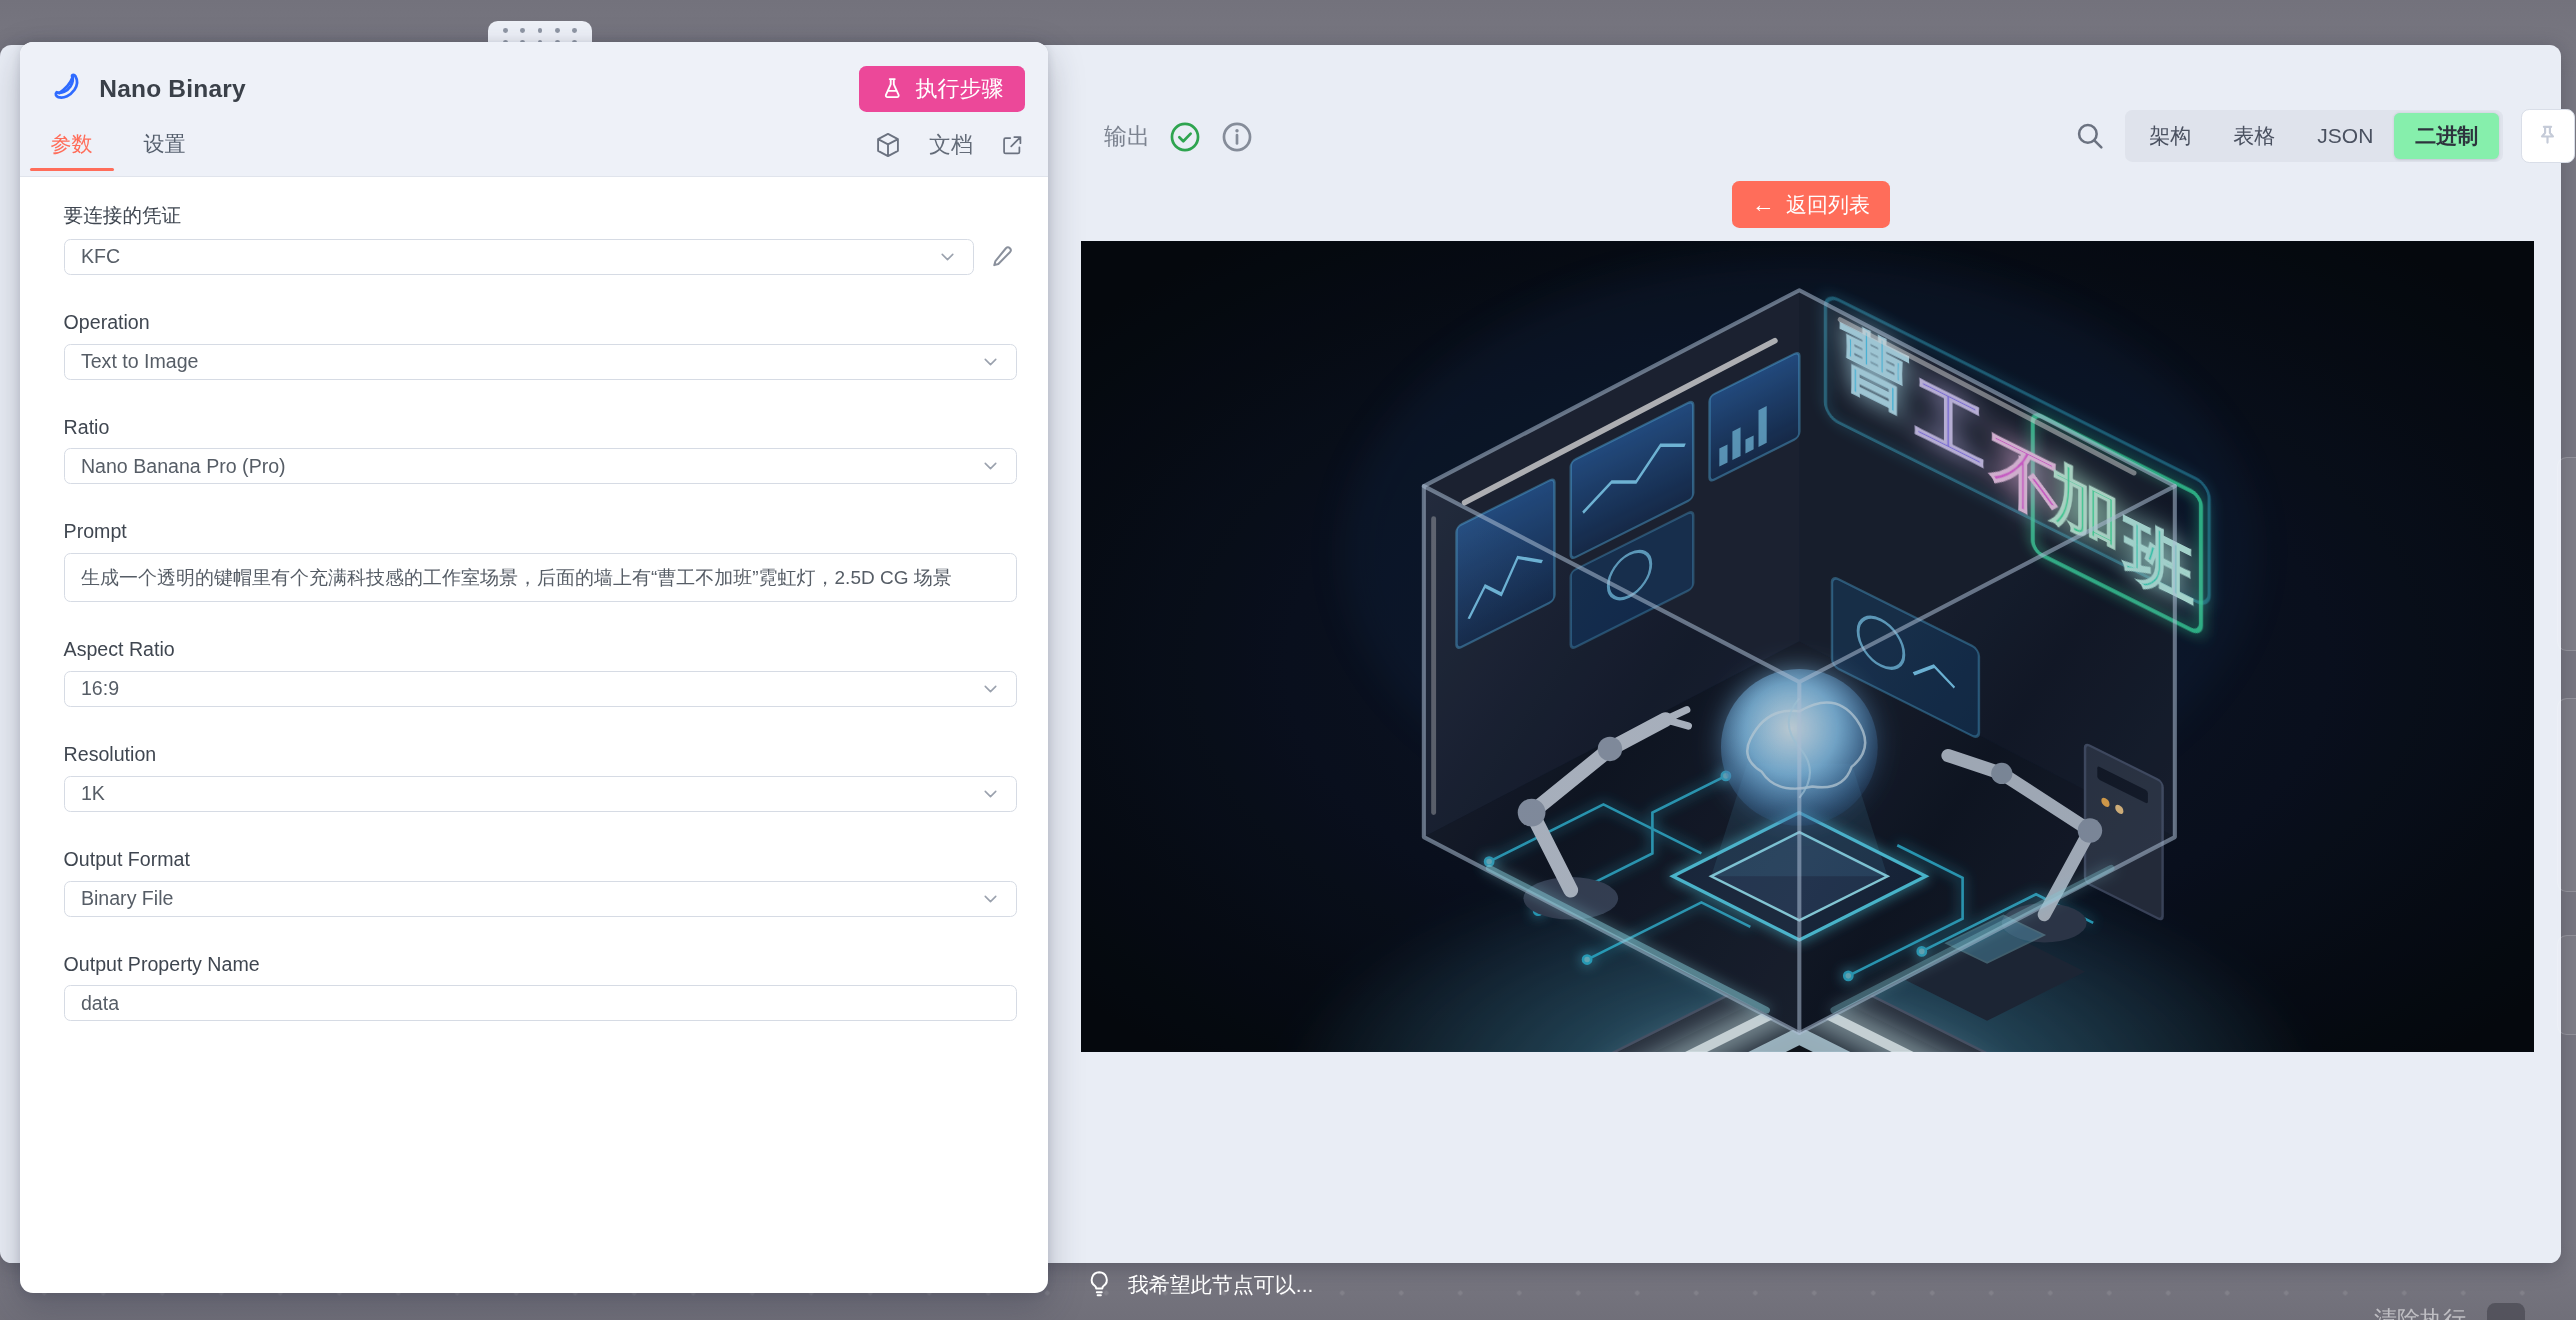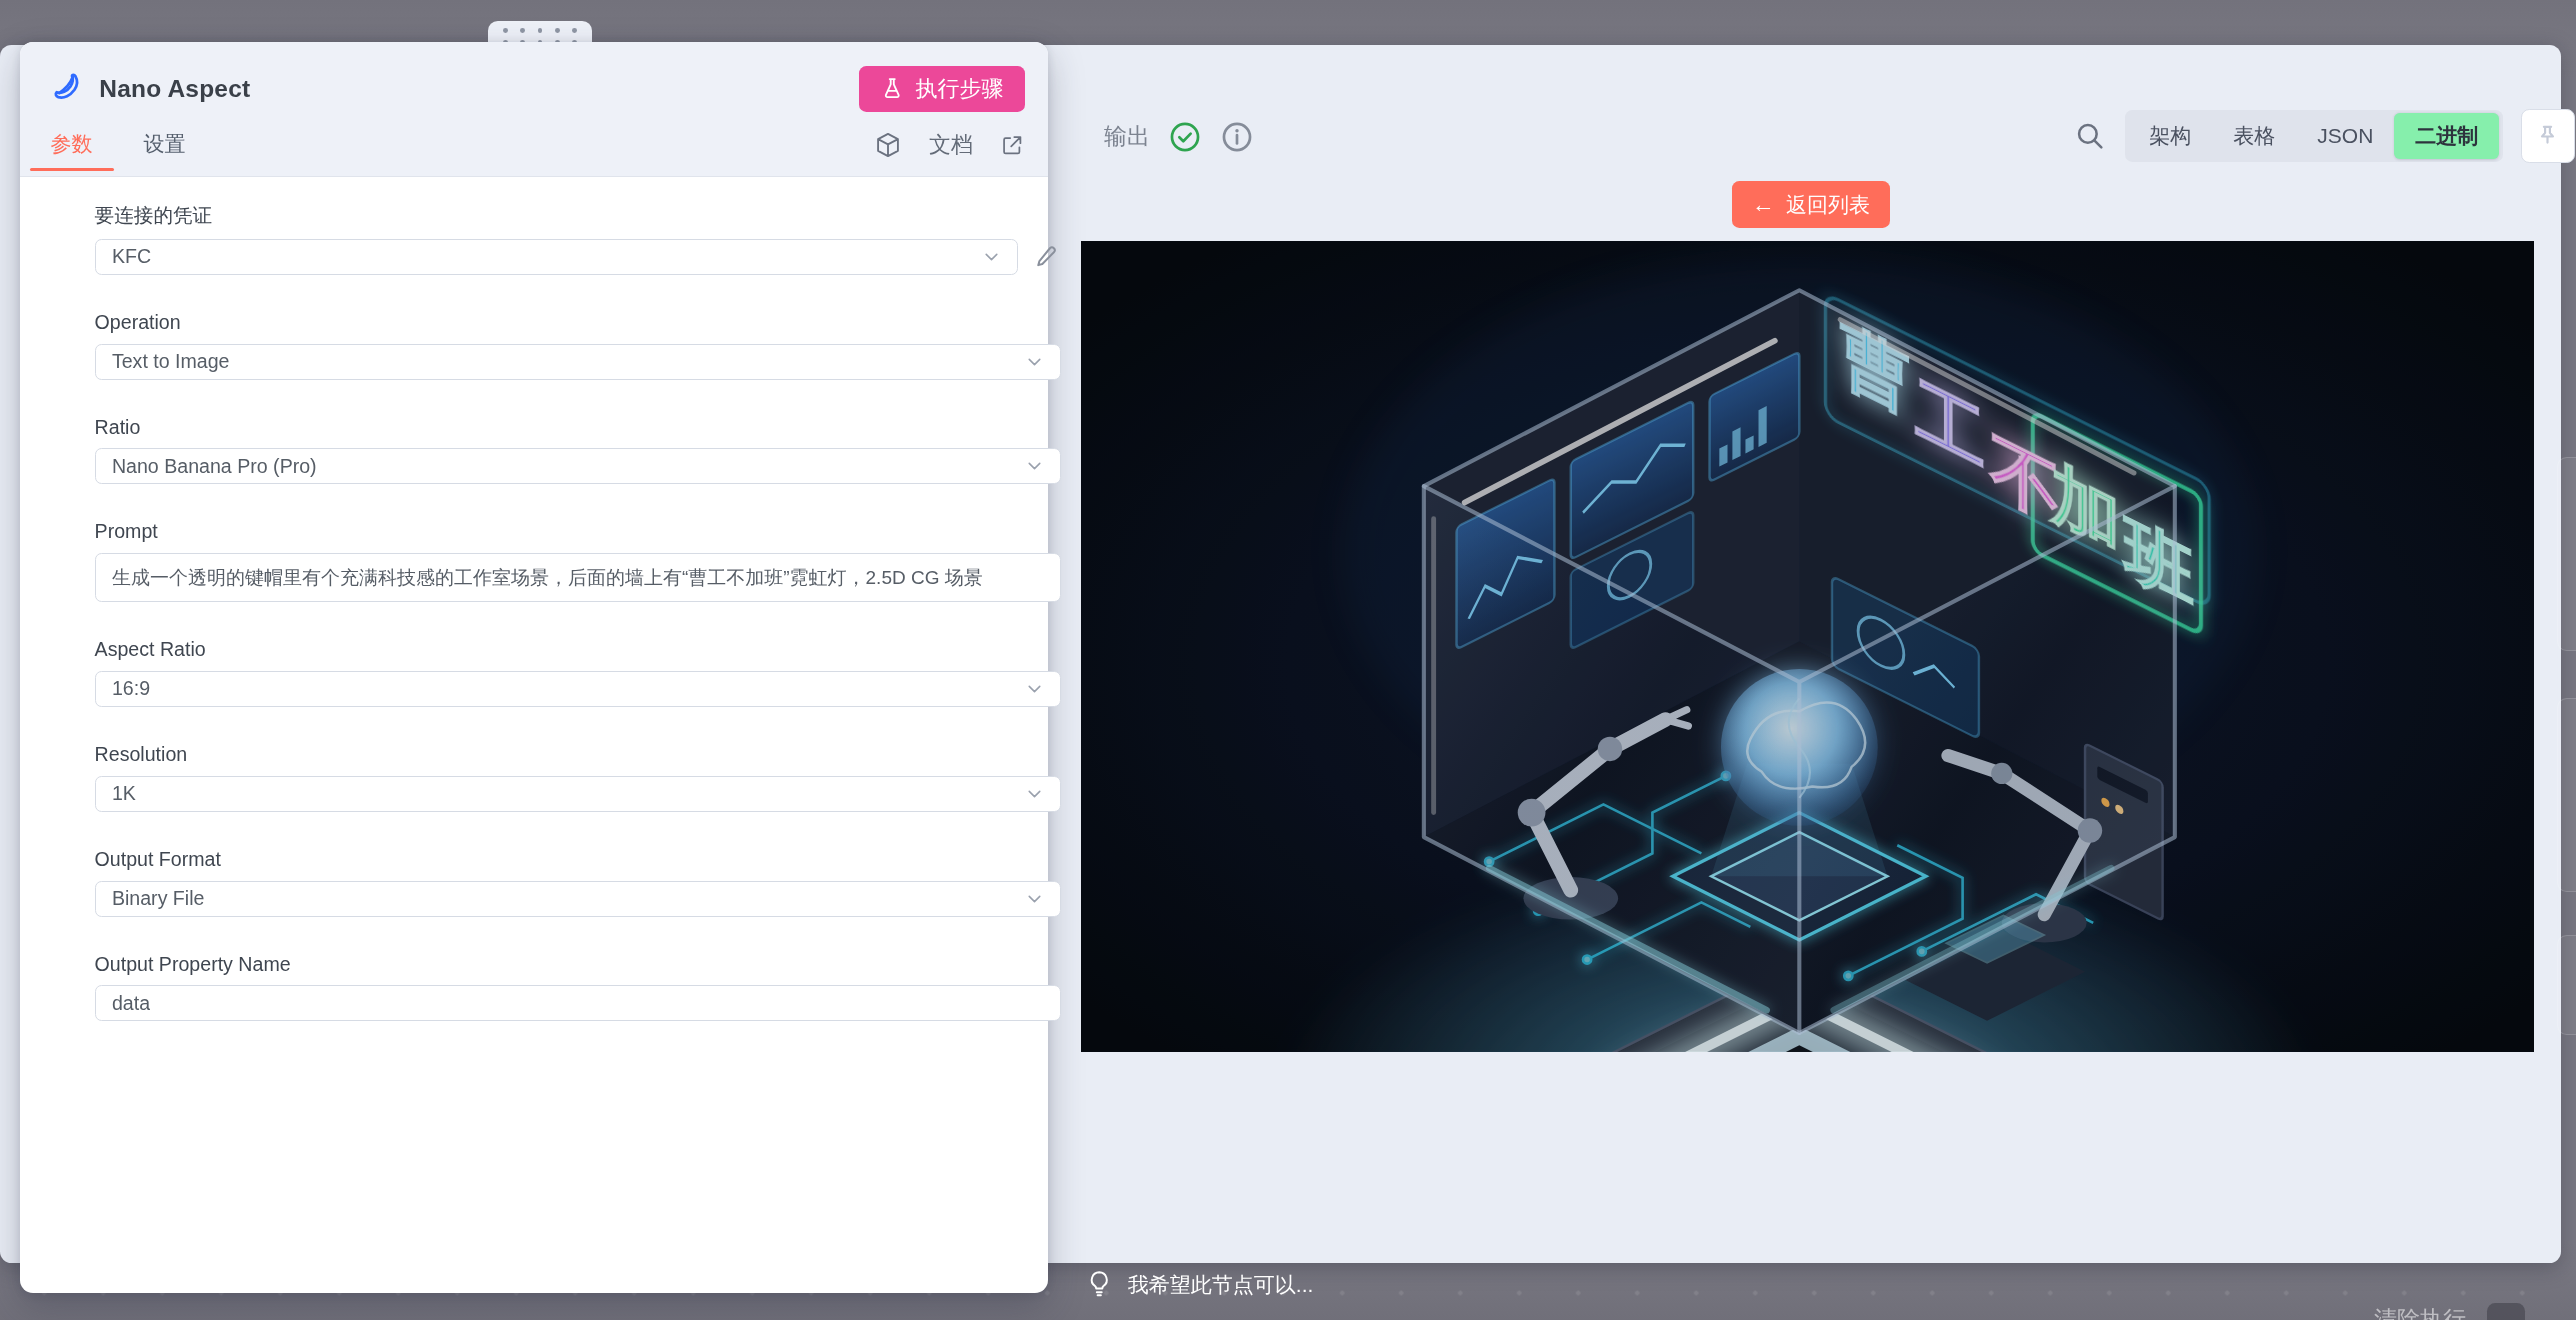--- a/index.html
+++ b/index.html
@@ -22,21 +22,21 @@
   .hdr-row{position:absolute;left:31px;top:23px;right:23px;height:47px;display:flex;align-items:center;}
   .node-icon{width:34px;height:34px;margin-right:14.7px;flex:none;}
   .node-title{font-size:24.5px;font-weight:600;color:#3a4049;letter-spacing:0.2px;}
   .exec-btn{margin-left:auto;height:46px;padding:0 21px;background:#ec4899;border:none;border-radius:7.3px;color:#fff;font-size:22px;font-family:inherit;display:flex;align-items:center;gap:11.4px;cursor:pointer;}
   .tabs-row{position:absolute;left:31px;right:23px;top:88px;height:46px;display:flex;align-items:flex-start;}
   .tab{font-size:21px;color:#555f6d;margin-right:51px;position:relative;cursor:pointer;}
   .tab.active{color:#ff6d5a;}
   .tab.active::after{content:"";position:absolute;left:-21px;right:-21px;bottom:-13px;height:3.3px;background:#ff6d5a;border-radius:1.6px;}
   .docs-box{margin-left:auto;display:flex;align-items:center;gap:27px;color:#636b78;font-size:22px;}
 
-  .form{position:absolute;left:0;top:137px;width:100%;bottom:0;padding:23px 31px 0 31px;box-sizing:border-box;margin-left:44px;}
+  .form{position:absolute;left:0;top:137px;width:100%;bottom:0;padding:23px 31px 0 44px;box-sizing:border-box;}
   .field{margin-bottom:36px;}
   .f-label{font-size:19.6px;color:#3f4650;margin-bottom:9.8px;}
   .f-row{display:flex;align-items:center;gap:14.7px;}
   .f-input{flex:1;height:36px;border:1.2px solid #d6dbe4;border-radius:6.5px;background:#fff;display:flex;align-items:center;padding:0 16.3px;font-size:19.6px;color:#565d66;position:relative;box-sizing:border-box;}
   .f-input.tall{height:49px;}
   .chev{position:absolute;right:14.7px;top:50%;transform:translateY(-50%);}
   .f-text{white-space:nowrap;overflow:hidden;}
 
   
   .out-head{position:absolute;left:1104px;top:111px;height:51px;display:flex;align-items:center;gap:18px;}
@@ -81,21 +81,21 @@
     </span>
   </div>
 
   <div class="card">
     <div class="card-header">
       <div class="hdr-row">
         <svg class="node-icon" viewBox="0 0 42 42">
           <path d="M30 5 C33 10 33 16 29 22 C24 29 16 33 9 31 C6 30 5 27 7 25 C13 27 20 24 24 18 C27 13 28 9 26 5 C26 3 29 3 30 5 Z" fill="none" stroke="#2f6bff" stroke-width="3.4" stroke-linejoin="round"></path>
           <path d="M27 6 C24 14 18 21 10 26" fill="none" stroke="#2f6bff" stroke-width="3.4" stroke-linecap="round"></path>
         </svg>
-        <div class="node-title">Nano Aspect</div>
+        <div class="node-title">Nano Binary</div>
         <button class="exec-btn">
           <svg width="24.5" height="24.5" viewBox="0 0 24 24">
             <path d="M9.5 3 h5 M10.5 3 v5.2 L5.8 18.5 a1.6 1.6 0 0 0 1.5 2.2 h9.4 a1.6 1.6 0 0 0 1.5-2.2 L13.5 8.2 V3 M8 14.5 h8" fill="none" stroke="#fff" stroke-width="1.8" stroke-linecap="round" stroke-linejoin="round"></path>
           </svg>
           <span>执行步骤</span>
         </button>
       </div>
       <div class="tabs-row">
         <div class="tab active">参数</div>
         <div class="tab">设置</div>

